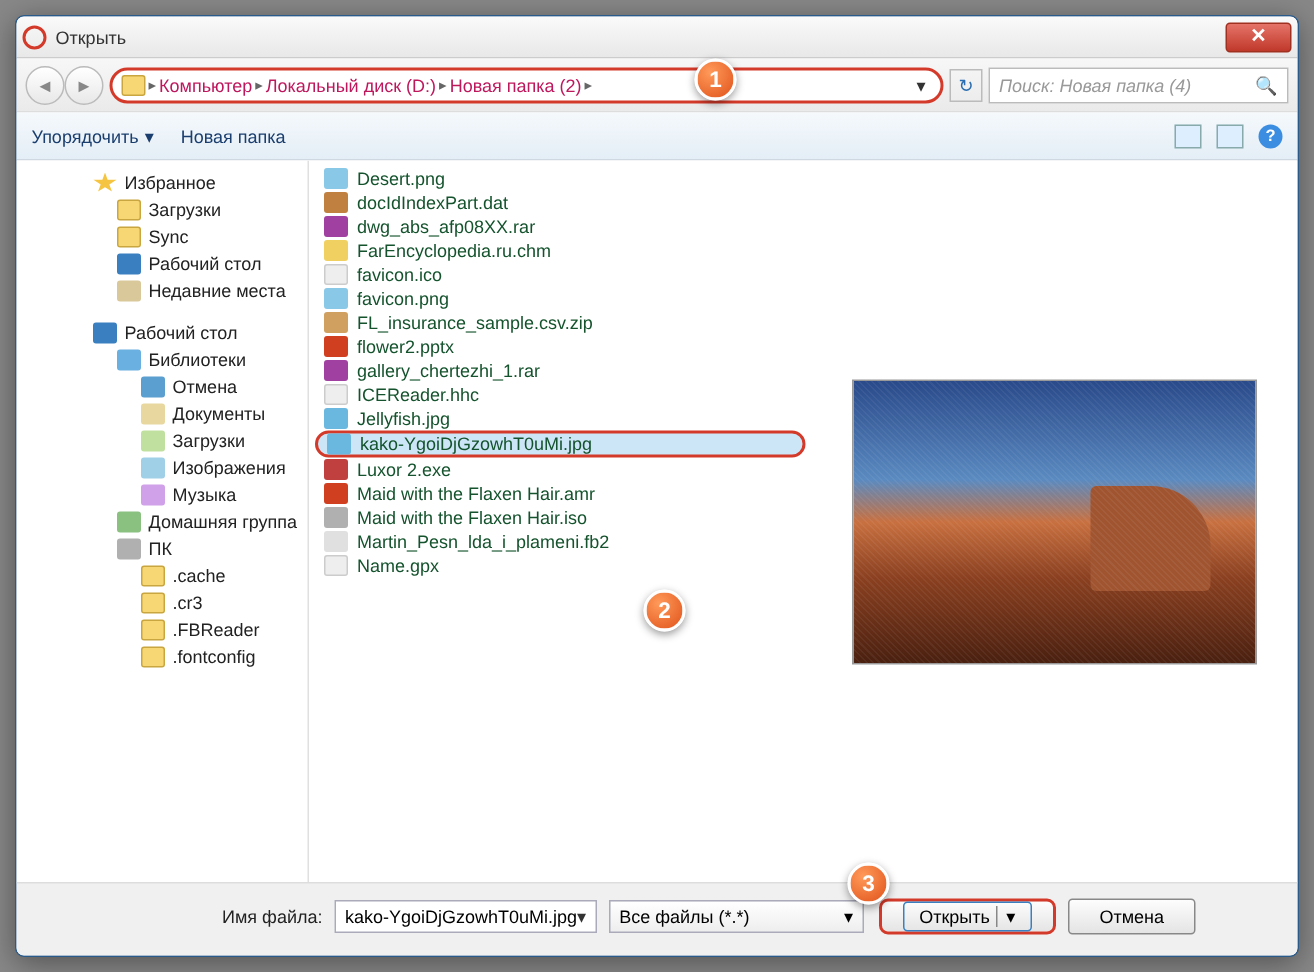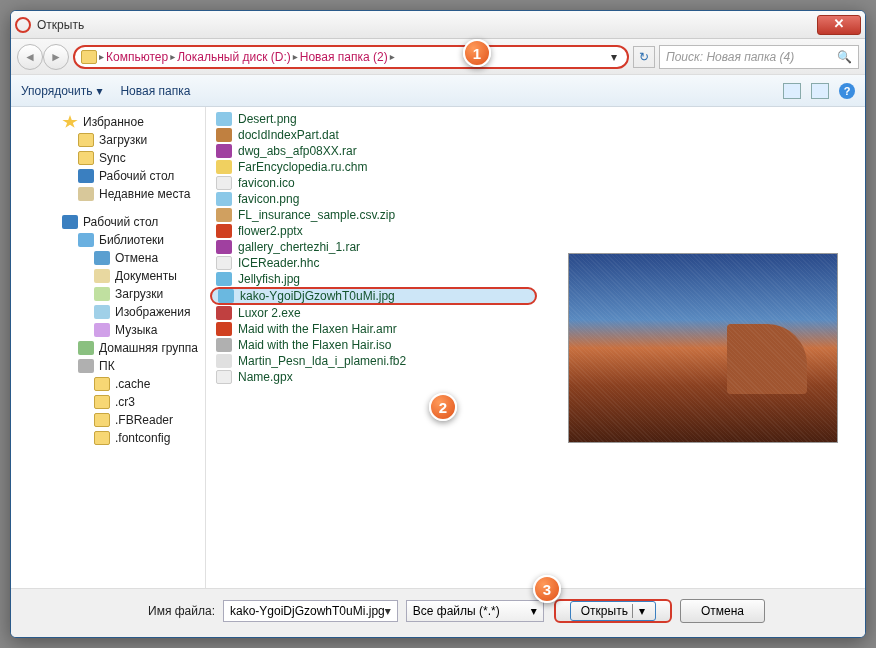--- a/index.html
+++ b/index.html
@@ -65,21 +65,21 @@
 .fi-gpx { background: #eee; border:1px solid #ccc; }
 .preview { flex: 1; display: flex; align-items: center; justify-content: center; padding: 20px; }
 .preview-img { width: 270px; height: 190px; background: linear-gradient(to bottom, #2a4a8a 0%, #5a8ac0 35%, #c87040 50%, #8a4020 70%, #4a2010 100%); border: 1px solid #999; position: relative; overflow: hidden; }
 .preview-img::before { content:""; position:absolute; right:30px; top:70px; width:80px; height:70px; background:#a05530; border-radius: 4px 40px 4px 4px; }
 .preview-img::after { content:""; position:absolute; inset:0; background: repeating-linear-gradient(45deg, rgba(255,255,255,.05) 0 1px, transparent 1px 3px); }
 .footer { background: #f0f0f0; border-top: 1px solid #ddd; padding: 10px 14px 14px; display: flex; flex-direction: row; gap: 10px; }
 .f-row { display: flex; align-items: center; gap: 8px; }
 .f-label { width: 190px; text-align: right; color: #222; }
 .f-input { flex: 1; height: 22px; border: 1px solid #aab; background: #fff; padding: 0 6px; display: flex; align-items: center; }
 .f-input .chev { margin-left: auto; color:#333; }
-.f-select { width: 138px; height: 22px; border: 1px solid #aab; background: linear-gradient(#fff,#eee); padding: 0 6px; display: flex; align-items: center; }
+.f-select { width: 170px; height: 22px; border: 1px solid #aab; background: linear-gradient(#fff,#eee); padding: 0 6px; display: flex; align-items: center; }
 .f-buttons { display: flex; justify-content: flex-end; gap: 8px; padding-right: 4px; position: relative; }
 .btn { height: 24px; padding: 0 20px; border: 1px solid #888; background: linear-gradient(#fdfdfd,#e4e4e4); border-radius: 3px; display: flex; align-items: center; }
 .btn.primary { border: 2px solid #d43a2a; border-radius: 6px; padding: 0 14px; }
 .btn.primary .inner { border: 1px solid #3a7fc0; padding: 2px 10px; border-radius: 3px; display:flex; align-items:center; gap:4px; }
 .callout { position: absolute; width: 28px; height: 28px; border-radius: 50%; background: radial-gradient(circle at 35% 30%, #ff9a5a, #e0521a); border: 2px solid #fff; box-shadow: 0 2px 6px rgba(0,0,0,.4); color: #fff; font-weight: bold; font-size: 15px; display: flex; align-items: center; justify-content: center; z-index: 10; }
 .c1 { top: 28px; left: 452px; }
 .c2 { top: 382px; left: 418px; }
 .c3 { bottom: 20px; right: 208px; }
 </style>
 </head>

